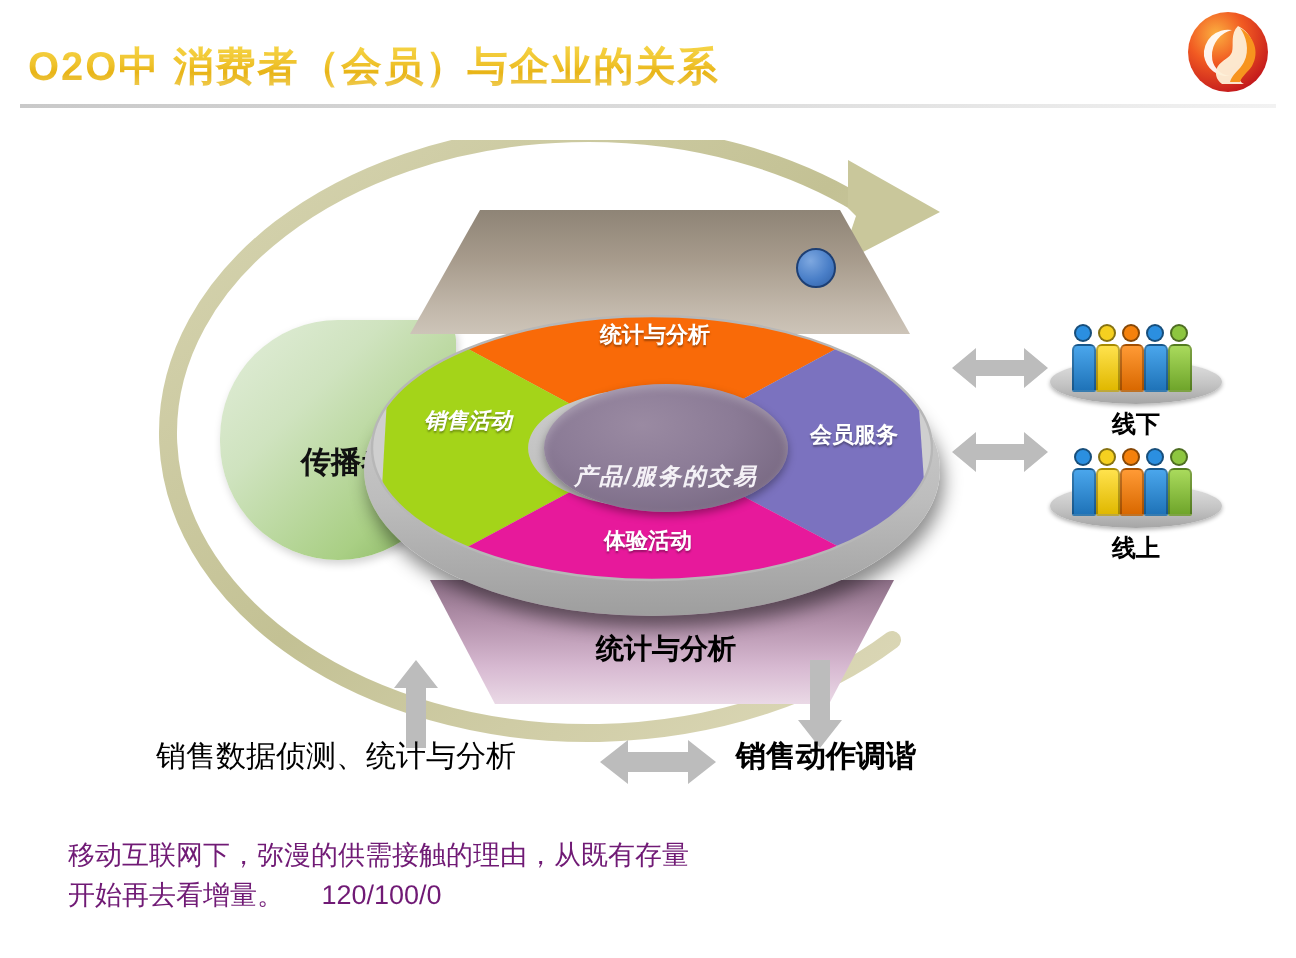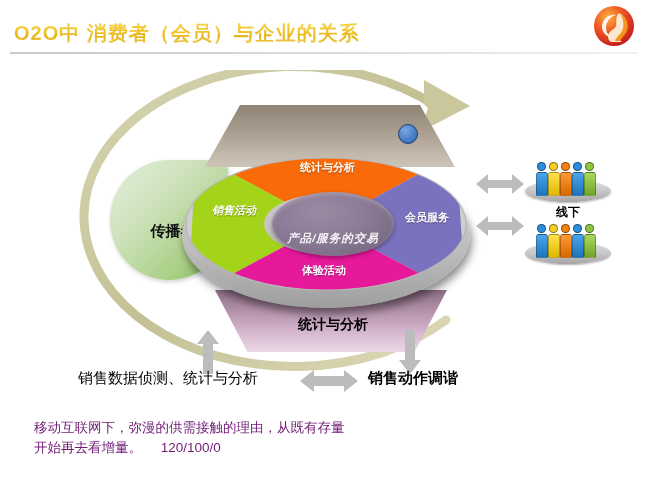--- a/index.html
+++ b/index.html
@@ -387,20 +387,21 @@
         <div class="person">
             <div class="head" style="background:#2b8fe0"></div>
             <div class="body" style="background:linear-gradient(180deg,#4aa6ec,#1f73b8)"></div>
           </div>
         <div class="person">
             <div class="head" style="background:#8dc63f"></div>
             <div class="body" style="background:linear-gradient(180deg,#a9da5c,#6fa52b)"></div>
           </div>
       </div>
     </div>
+    <div class="group-label">线上</div>
   </div>
 
   <div class="arrow" id="arrow-up-left">
     <svg width="24" height="44" viewBox="0 0 24 44">
       <polygon points="12,0 23,14 17,14 17,44 7,44 7,14 1,14" fill="#bcbcbc"></polygon>
     </svg>
   </div>
   <div class="arrow" id="arrow-down-right">
     <svg width="24" height="44" viewBox="0 0 24 44">
       <polygon points="12,44 23,30 17,30 17,0 7,0 7,30 1,30" fill="#bcbcbc"></polygon>

